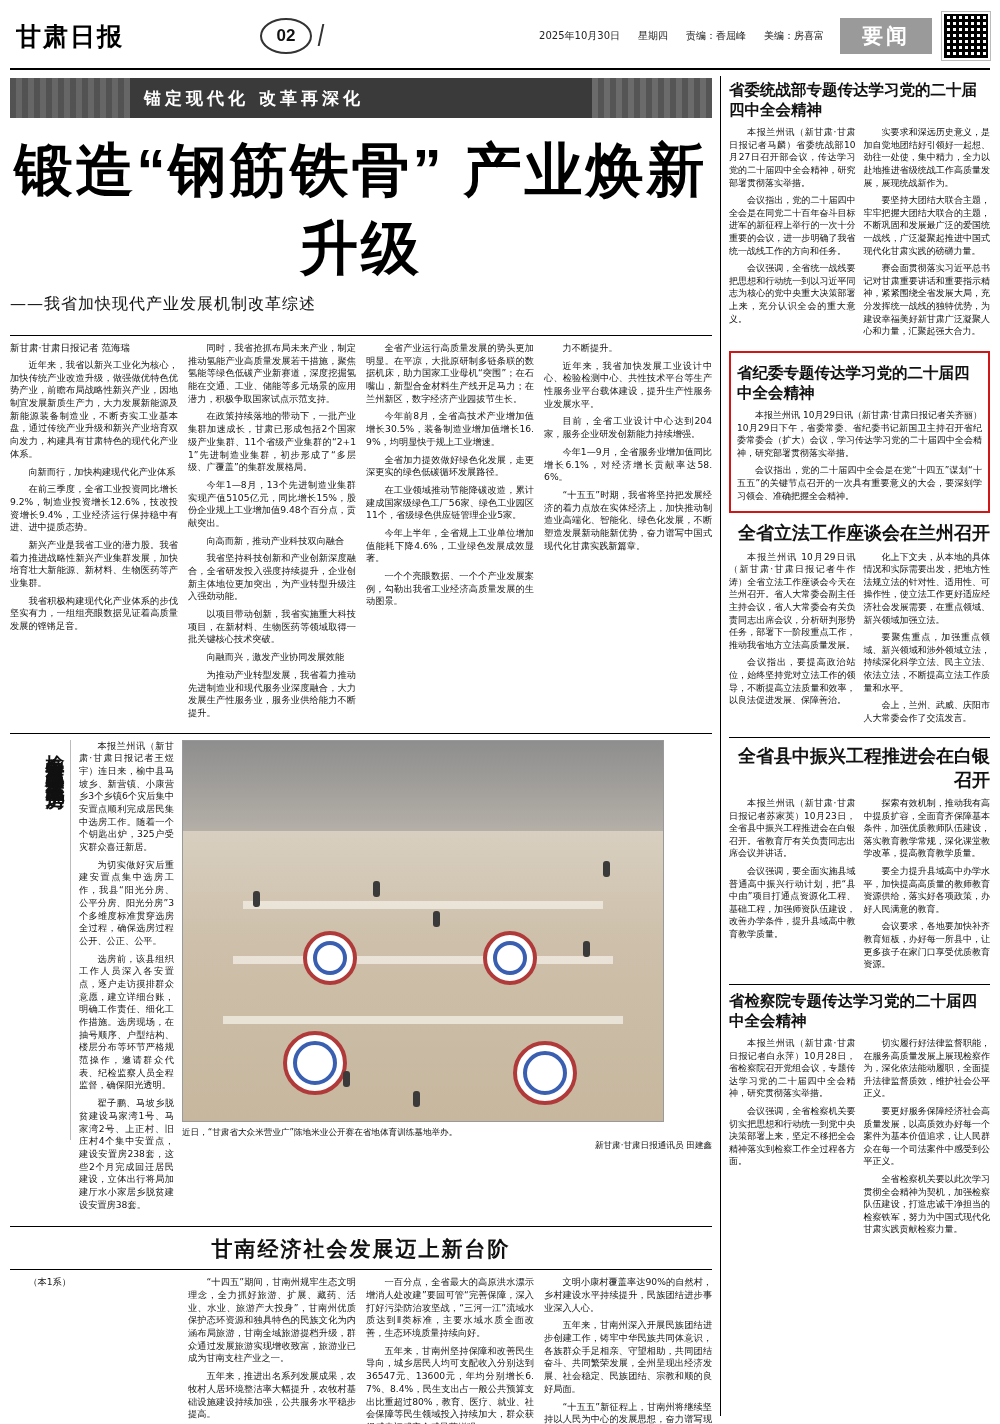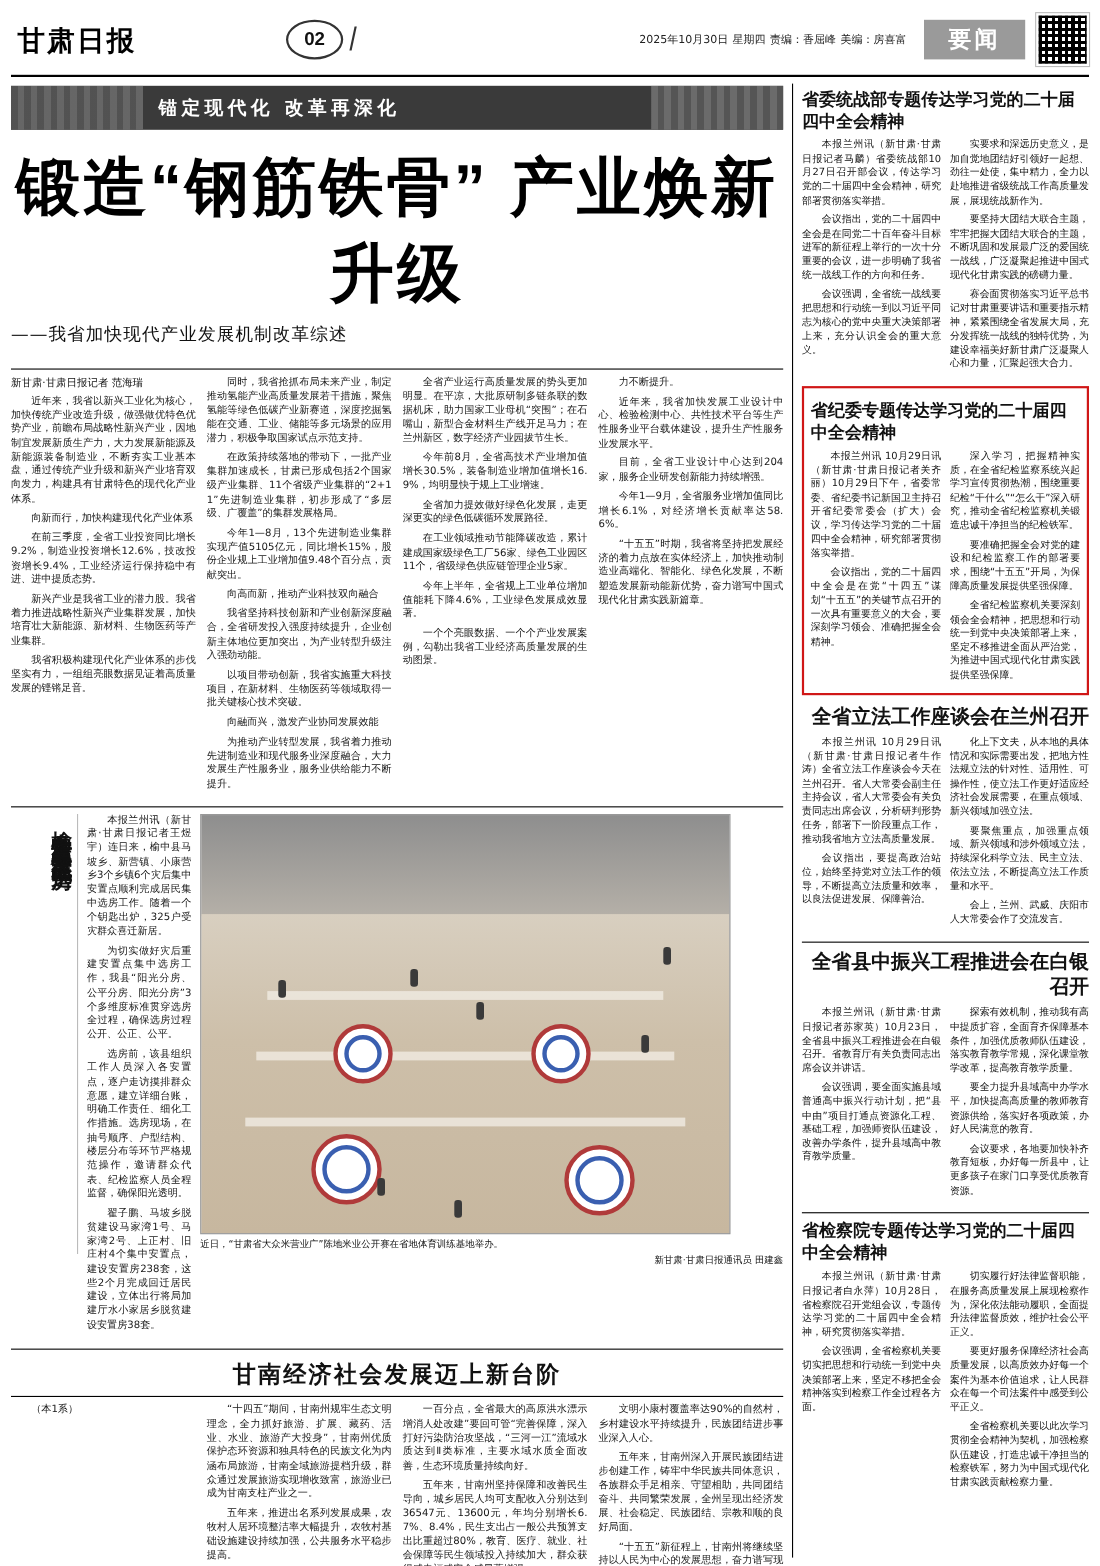--- a/index.html
+++ b/index.html
@@ -16,21 +16,21 @@
     font-family:"DejaVu Serif","Liberation Serif",serif;
     font-weight:bold;font-size:25px;letter-spacing:2px;color:#000;
     border:0;padding:2px 6px;white-space:nowrap;
   }
   .pagenum{
     margin-left:130px;width:48px;height:32px;border:2px solid #333;border-radius:50%;
     display:flex;align-items:center;justify-content:center;font-size:17px;font-weight:bold;
     font-family:Liberation Sans, sans-serif;position:relative;
   }
   .pagenum:after{content:"";position:absolute;right:-12px;top:4px;width:10px;height:22px;border-right:2px solid #333;transform:skewX(-12deg);}
-  .mast-meta{margin-left:auto;display:flex;align-items:center;gap:4px;font-size:10px;color:#222;white-space:nowrap;}
+  .mast-meta{margin-left:auto;display:flex;align-items:center;gap:18px;font-size:10px;color:#222;white-space:nowrap;}
   .mast-title{
     background:#9a9a9a;color:#fff;font-size:21px;font-weight:bold;letter-spacing:3px;
     padding:4px 22px;margin-left:16px;font-family:"DejaVu Serif",serif;text-align:center;
   }
   .qr{width:44px;height:44px;margin-left:10px;
     background:
       repeating-linear-gradient(90deg,#000 0 3px,#fff 3px 6px),
       repeating-linear-gradient(0deg,#000 0 3px,transparent 3px 6px);
     background-blend-mode:multiply;border:2px solid #fff;outline:1px solid #bbb;}
 
@@ -255,25 +255,20 @@
         </div>
       </div>
 
       <div class="boxed">
         <div class="r-title">省纪委专题传达学习党的二十届四中全会精神</div>
         <div class="r-cols">
           <div class="r-col">
             <p class="rt">本报兰州讯 10月29日讯（新甘肃·甘肃日报记者关齐丽）10月29日下午，省委常委、省纪委书记新国卫主持召开省纪委常委会（扩大）会议，学习传达学习党的二十届四中全会精神，研究部署贯彻落实举措。</p>
             <p class="rt">会议指出，党的二十届四中全会是在党“十四五”谋划“十五五”的关键节点召开的一次具有重要意义的大会，要深刻学习领会、准确把握全会精神。</p>
           </div>
-          <div class="r-col">
-            <p class="rt">深入学习，把握精神实质，在全省纪检监察系统兴起学习宣传贯彻热潮，围绕重要纪检“干什么”“怎么干”深入研究，推动全省纪检监察机关锻造忠诚干净担当的纪检铁军。</p>
-            <p class="rt">要准确把握全会对党的建设和纪检监察工作的部署要求，围绕“十五五”开局，为保障高质量发展提供坚强保障。</p>
-            <p class="rt">全省纪检监察机关要深刻领会全会精神，把思想和行动统一到党中央决策部署上来，坚定不移推进全面从严治党，为推进中国式现代化甘肃实践提供坚强保障。</p>
-          </div>
         </div>
       </div>
 
       <div>
         <div class="r-title big">全省立法工作座谈会在兰州召开</div>
         <div class="r-cols">
           <div class="r-col">
             <p class="rt">本报兰州讯 10月29日讯（新甘肃·甘肃日报记者牛作涛）全省立法工作座谈会今天在兰州召开。省人大常委会副主任主持会议，省人大常委会有关负责同志出席会议，分析研判形势任务，部署下一阶段重点工作，推动我省地方立法高质量发展。</p>
             <p class="rt">会议指出，要提高政治站位，始终坚持党对立法工作的领导，不断提高立法质量和效率，以良法促进发展、保障善治。</p>
           </div>

